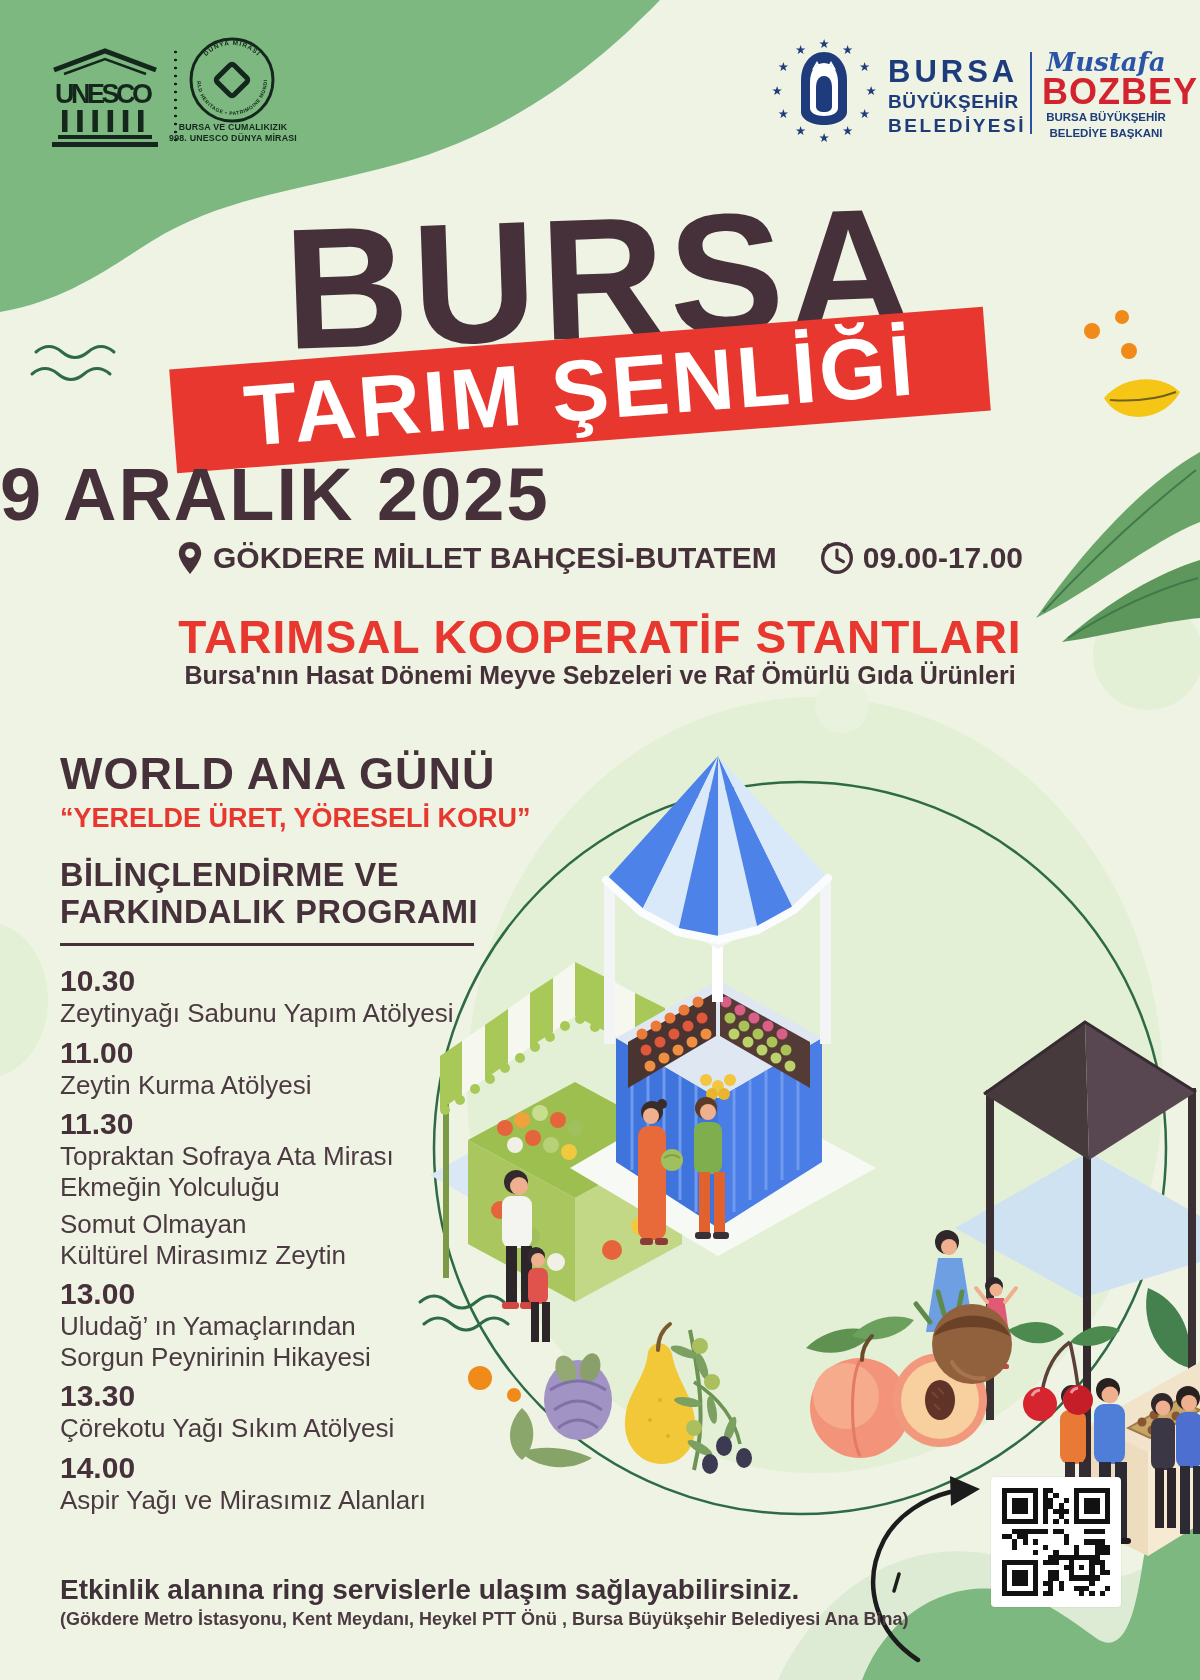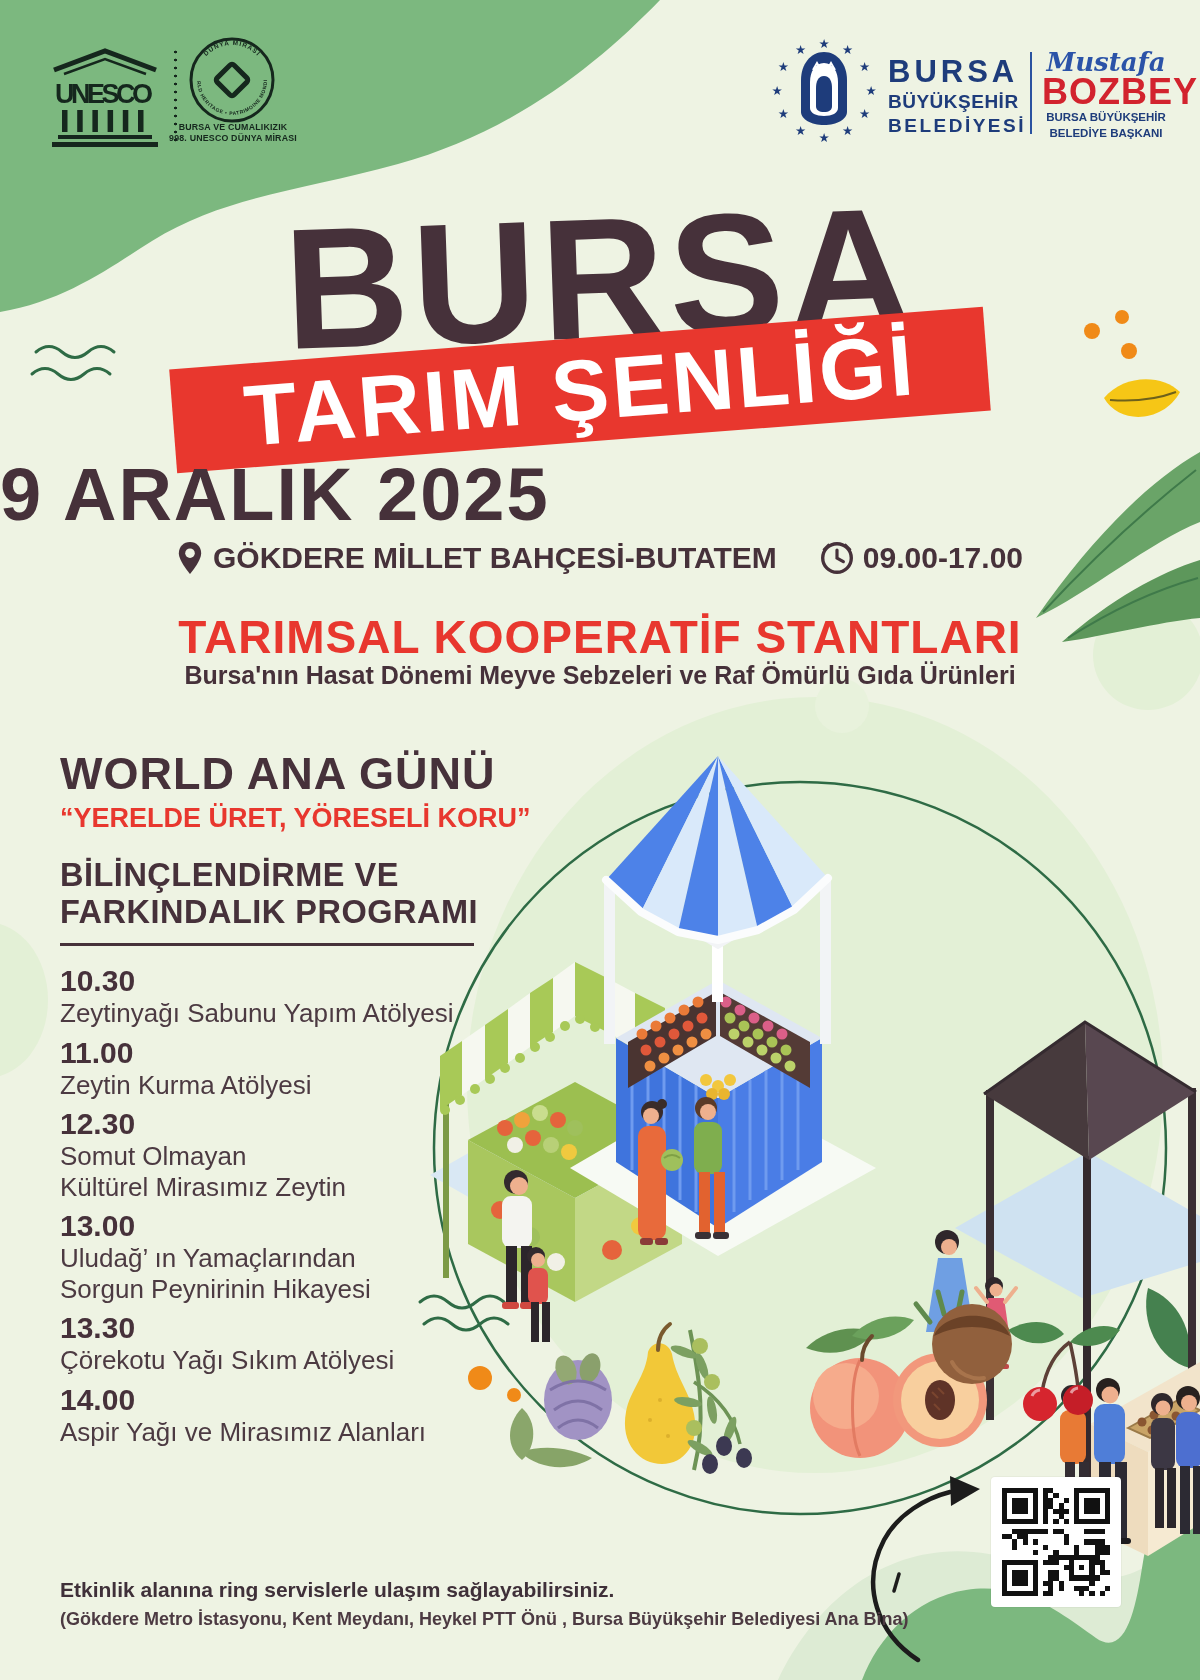--- a/index.html
+++ b/index.html
@@ -51,21 +51,21 @@
   #theme-slogan{left:60px;top:803px;font-size:27px;font-weight:800;color:#e8372e}
 
   #program-heading{left:60px;top:857px;font-size:32.5px;font-weight:800;color:#46313a;line-height:37px;letter-spacing:.5px}
   #program-rule{left:60px;top:943px;width:414px;height:3px;background:#46313a}
   #program-list{left:60px;top:964px;width:480px}
   .program-item{margin-bottom:7px}
   .program-time{font-size:30px;font-weight:800;color:#46313a;line-height:34px}
   .program-line{font-size:26px;font-weight:400;color:#4c3a42;line-height:30.5px}
 
   #footer{left:60px;top:1576px;width:880px}
-  #footer .bold{font-size:21px;font-weight:800;color:#3f3039;line-height:27px}
+  #footer .bold{font-size:28px;font-weight:800;color:#3f3039;line-height:27px}
   #footer .detail{font-size:18px;font-weight:700;color:#4c3a42;line-height:22px;margin-top:5px}
 
   
   #qr-card{left:991px;top:1477px;width:130px;height:130px;background:#fff;border-radius:4px;
     padding:11px;z-index:2;box-shadow:0 0 0 1px rgba(0,0,0,.03)}
   #qr-grid{display:grid;grid-template-columns:repeat(21,1fr);grid-template-rows:repeat(21,1fr);
     width:108px;height:108px}
   .qc{background:transparent}
   .qc.on{background:#111}
   #qr-caption{left:960px;top:1604px;width:200px;text-align:center;font-size:23.5px;
@@ -503,21 +503,25 @@
   <div id="program-list" class="txt">
       <div class="program-item">
         <div class="program-time">10.30</div>
         <div class="program-line">Zeytinyağı Sabunu Yapım Atölyesi</div>
       </div>
       <div class="program-item">
         <div class="program-time">11.00</div>
         <div class="program-line">Zeytin Kurma Atölyesi</div>
       </div>
       <div class="program-item">
-        <div class="program-time">12.30</div>
+        <div class="program-time">11.30</div>
+        <div class="program-line">Topraktan Sofraya Ata Mirası</div>
+        <div class="program-line">Ekmeğin Yolculuğu</div>
+      </div>
+      <div class="program-item">
         <div class="program-line">Somut Olmayan</div>
         <div class="program-line">Kültürel Mirasımız Zeytin</div>
       </div>
       <div class="program-item">
         <div class="program-time">13.00</div>
         <div class="program-line">Uludağ’ ın Yamaçlarından</div>
         <div class="program-line">Sorgun Peynirinin Hikayesi</div>
       </div>
       <div class="program-item">
         <div class="program-time">13.30</div>

